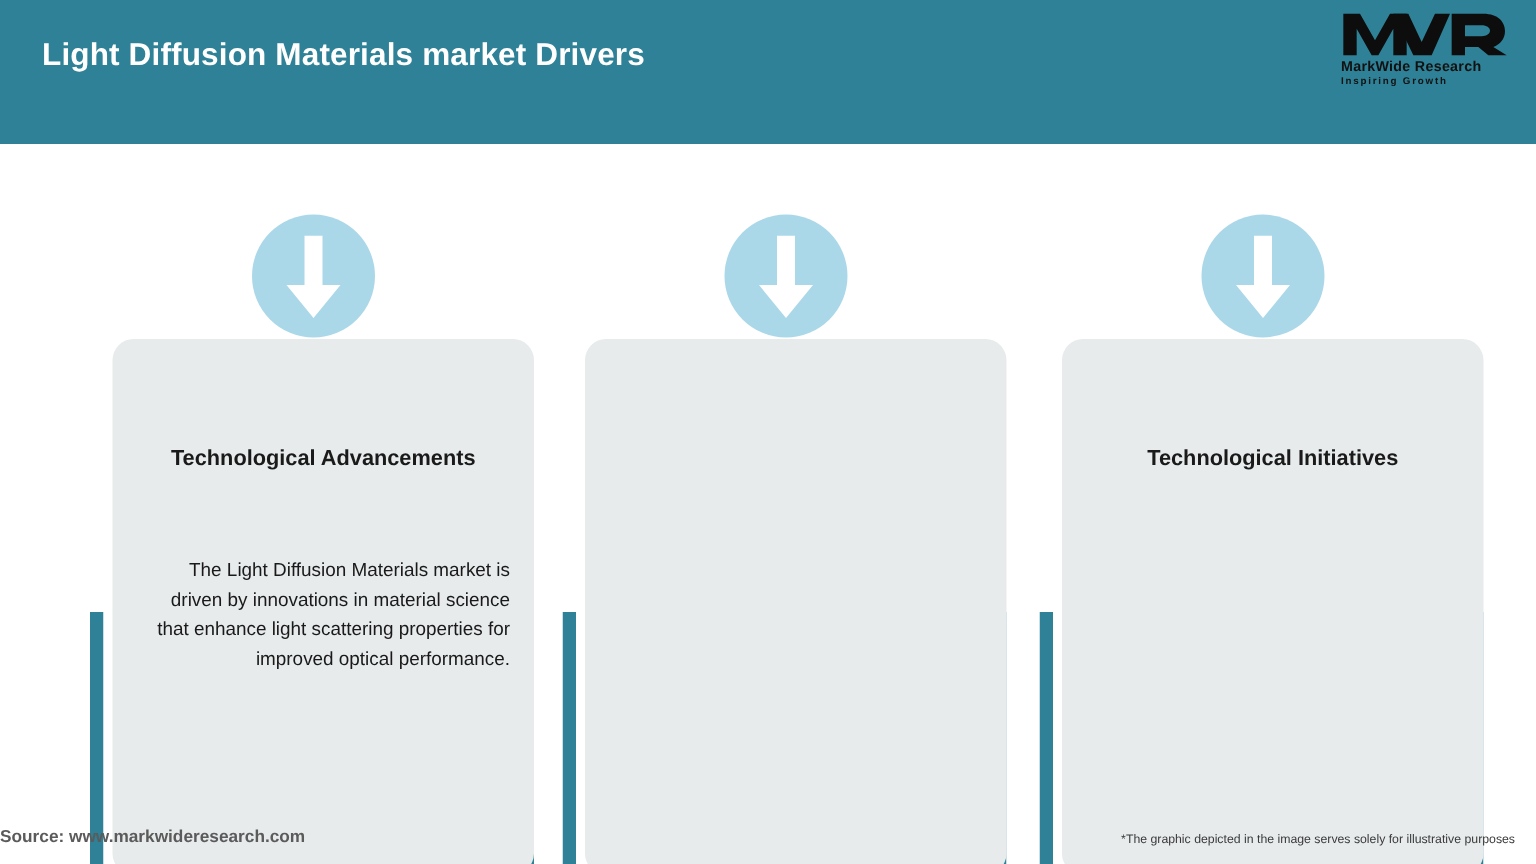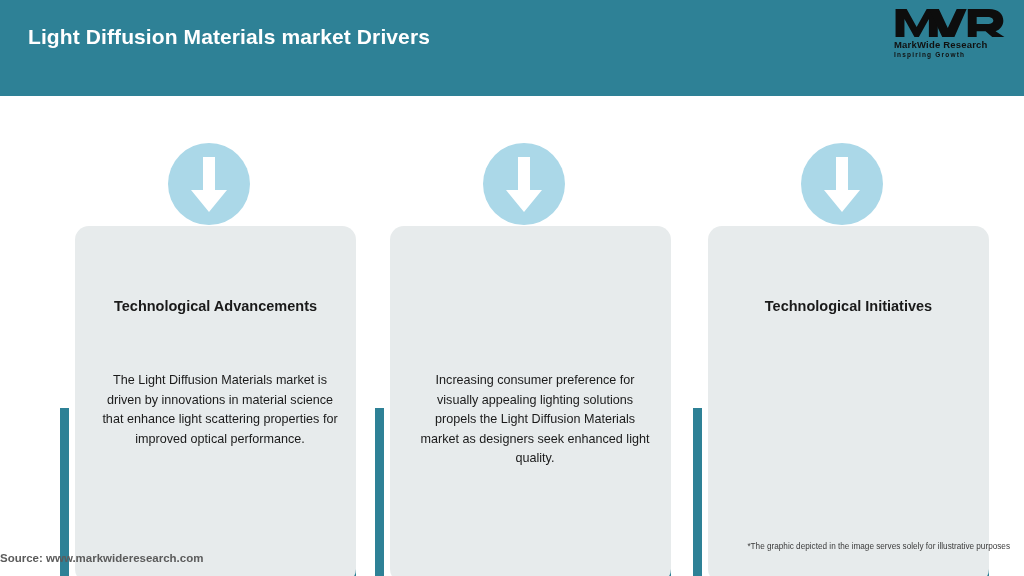--- a/index.html
+++ b/index.html
@@ -138,40 +138,40 @@
     font-weight: bold;
     color: #1a1a1a;
     line-height: 19px;
   }
 
   .card-body {
     position: absolute;
     left: 25px;
     top: 145px;
     width: 240px;
-    text-align: center;
+    text-align: right;
     font-size: 12.6px;
     color: #1a1a1a;
     line-height: 19.5px;
   }
 
   
   .source {
     position: absolute;
     left: 0;
     top: 552px;
     width: 1024px;
     font-size: 11.5px;
     font-weight: bold;
     color: #5b5b5b;
   }
   .disclaimer {
     position: absolute;
     right: 14px;
-    top: 542px;
+    top: 555px;
     font-size: 8.2px;
     color: #3a3a3a;
     white-space: nowrap;
   }
 </style>
 </head>
 <body>
 
 <div class="header">
   <div class="header-title">Light Diffusion Materials market Drivers</div>
@@ -203,21 +203,20 @@
     <div class="icon-circle">
       <svg class="arrow-svg" viewBox="0 0 38 56">
         <polygon fill="#FFFFFF" points="13,0 25,0 25,33 37,33 19,55 1,33 13,33"></polygon>
       </svg>
     </div>
   </div>
 
   <div class="card-wrap c2">
     <div class="bracket"></div>
     <div class="card">
-      <div class="card-body">Increasing consumer preference for visually appealing lighting solutions propels the Light Diffusion Materials market as designers seek enhanced light quality.</div>
     </div>
     <div class="icon-circle">
       <svg class="arrow-svg" viewBox="0 0 38 56">
         <polygon fill="#FFFFFF" points="13,0 25,0 25,33 37,33 19,55 1,33 13,33"></polygon>
       </svg>
     </div>
   </div>
 
   <div class="card-wrap c3">
     <div class="bracket"></div>

